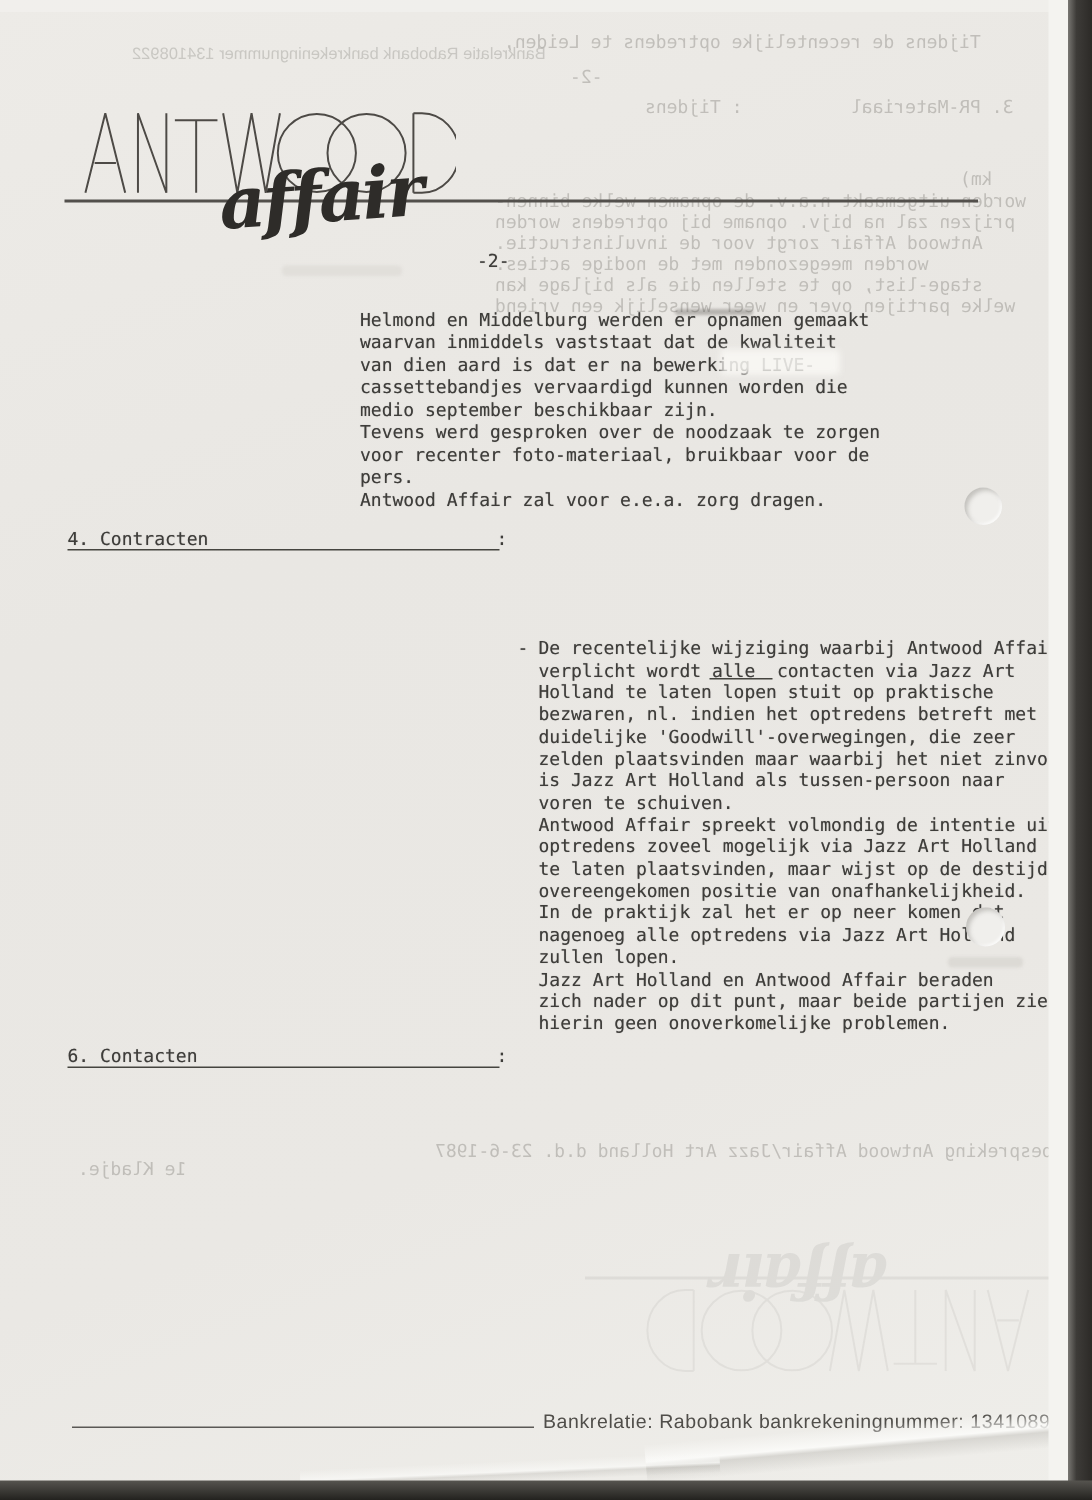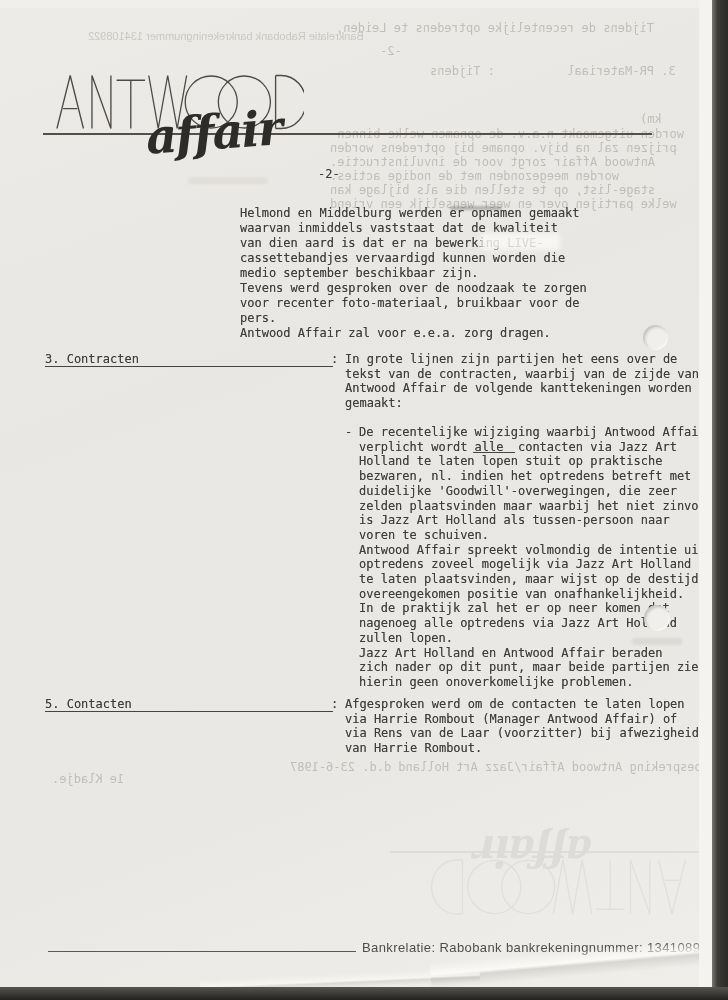--- a/index.html
+++ b/index.html
@@ -112,27 +112,23 @@
   <div class="mono para" style="left:240px;top:206px;">Helmond en Middelburg werden er opnamen gemaakt
 waarvan inmiddels vaststaat dat de kwaliteit
 van dien aard is dat er na bewerking LIVE-
 cassettebandjes vervaardigd kunnen worden die
 medio september beschikbaar zijn.
 Tevens werd gesproken over de noodzaak te zorgen
 voor recenter foto-materiaal, bruikbaar voor de
 pers.
 Antwood Affair zal voor e.e.a. zorg dragen.</div>
 
-  <div class="mono" style="left:45px;top:352px;">3. Contracten</div>
+  <div class="mono" style="left:45px;top:352px;">4. Contracten</div>
   <div class="uline" style="left:45px;top:365.5px;width:288px;"></div>
   <div class="mono" style="left:331px;top:352px;">:</div>
-  <div class="mono" style="left:345px;top:352px;">In grote lijnen zijn partijen het eens over de
-tekst van de contracten, waarbij van de zijde van
-Antwood Affair de volgende kanttekeningen worden
-gemaakt:</div>
   <div class="mono" style="left:345px;top:425px;">-</div>
   <div class="mono" style="left:359px;top:425px;">De recentelijke wijziging waarbij Antwood Affair
 verplicht wordt alle  contacten via Jazz Art
 Holland te laten lopen stuit op praktische
 bezwaren, nl. indien het optredens betreft met
 duidelijke 'Goodwill'-overwegingen, die zeer
 zelden plaatsvinden maar waarbij het niet zinvol
 is Jazz Art Holland als tussen-persoon naar
 voren te schuiven.
 Antwood Affair spreekt volmondig de intentie uit
@@ -140,27 +136,23 @@
 te laten plaatsvinden, maar wijst op de destijds
 overeengekomen positie van onafhankelijkheid.
 In de praktijk zal het er op neer komen dat
 nagenoeg alle optredens via Jazz Art Holland
 zullen lopen.
 Jazz Art Holland en Antwood Affair beraden
 zich nader op dit punt, maar beide partijen zien
 hierin geen onoverkomelijke problemen.</div>
   <div class="uline" style="left:473px;top:452px;width:42px;"></div>
 
-  <div class="mono" style="left:45px;top:697px;">5. Contacten</div>
+  <div class="mono" style="left:45px;top:697px;">6. Contacten</div>
   <div class="uline" style="left:45px;top:710.5px;width:288px;"></div>
   <div class="mono" style="left:331px;top:697px;">:</div>
-  <div class="mono" style="left:345px;top:697px;">Afgesproken werd om de contacten te laten lopen
-via Harrie Rombout (Manager Antwood Affair) of
-via Rens van de Laar (voorzitter) bij afwezigheid
-van Harrie Rombout.</div>
 
   <div class="foot-line"></div>
   <div class="foot-text">Bankrelatie: Rabobank  bankrekeningnummer: 134108922</div>
 
   <div class="hole hole1"></div>
   <div class="hole hole2"></div>
 
   <div class="smudge sm1"></div>
   <div class="smudge sm2"></div>
   <div class="smudge sm3"></div>

